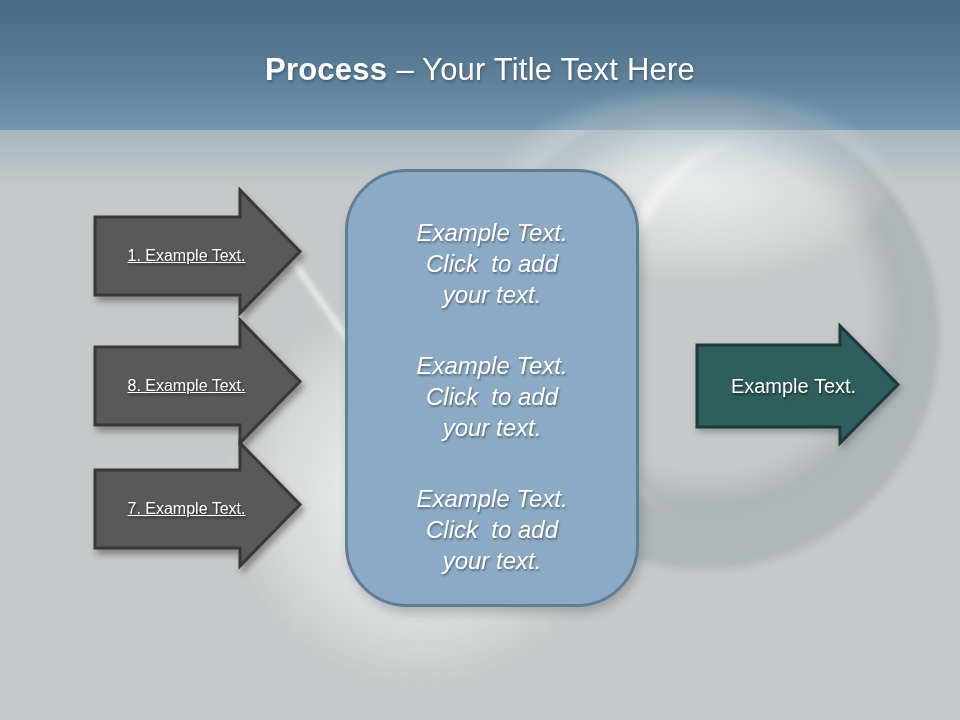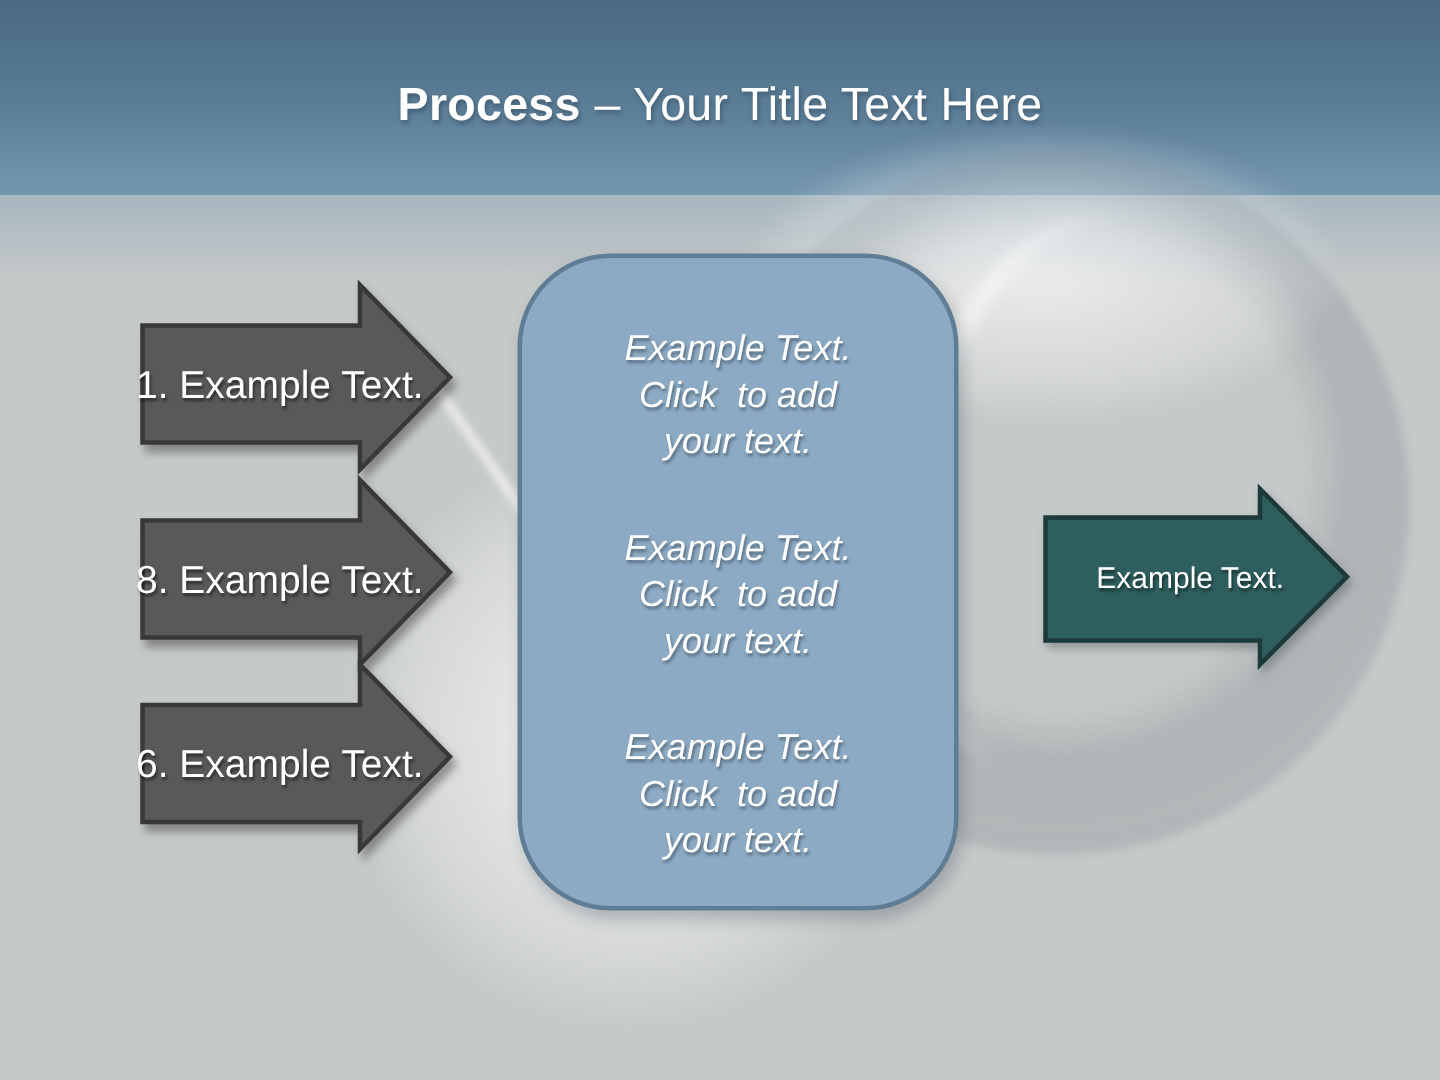--- a/index.html
+++ b/index.html
@@ -56,23 +56,24 @@
     background:rgba(255,255,255,0.55);
     transform:rotate(55deg);transform-origin:left center;filter:blur(2px);
   }
   
   .step{position:absolute;left:95px;width:205px;height:123px;}
   .step svg{display:block;overflow:visible;
     filter:drop-shadow(3px 5px 3px rgba(50,50,50,0.45));}
   .step-label{
     position:absolute;left:0;right:22px;top:27px;height:78px;
     display:flex;align-items:center;justify-content:center;
-    color:#ffffff;font-size:26px;
+    color:#ffffff;font-size:16px;
     text-shadow:1px 2px 2px rgba(0,0,0,0.5);
     white-space:nowrap;
+    text-decoration:underline;
   }
   
   .panel{
     position:absolute;left:345px;top:169px;width:294px;height:438px;
     box-sizing:border-box;
     background:#8caac3;border:3px solid #5f7d95;border-radius:62px;
     box-shadow:3px 6px 10px rgba(70,80,90,0.30);
     padding-top:45px;text-align:center;
   }
   .panel p{
@@ -121,21 +122,21 @@
     <svg width="205" height="123" viewBox="0 0 205 123">
       <polygon points="0,27 145,27 145,0 205,61.5 145,123 145,105 0,105" fill="#595959" stroke="#383838" stroke-width="3" stroke-linejoin="miter"></polygon>
     </svg>
     <div class="step-label">8. Example Text.</div>
   </div>
 
   <div class="step" style="top:443px">
     <svg width="205" height="123" viewBox="0 0 205 123">
       <polygon points="0,27 145,27 145,0 205,61.5 145,123 145,105 0,105" fill="#595959" stroke="#383838" stroke-width="3" stroke-linejoin="miter"></polygon>
     </svg>
-    <div class="step-label">6. Example Text.</div>
+    <div class="step-label">7. Example Text.</div>
   </div>
 
   <div class="panel">
     <p>Example Text.
 Click  to add
 your text.</p>
     <p>Example Text.
 Click  to add
 your text.</p>
     <p>Example Text.

